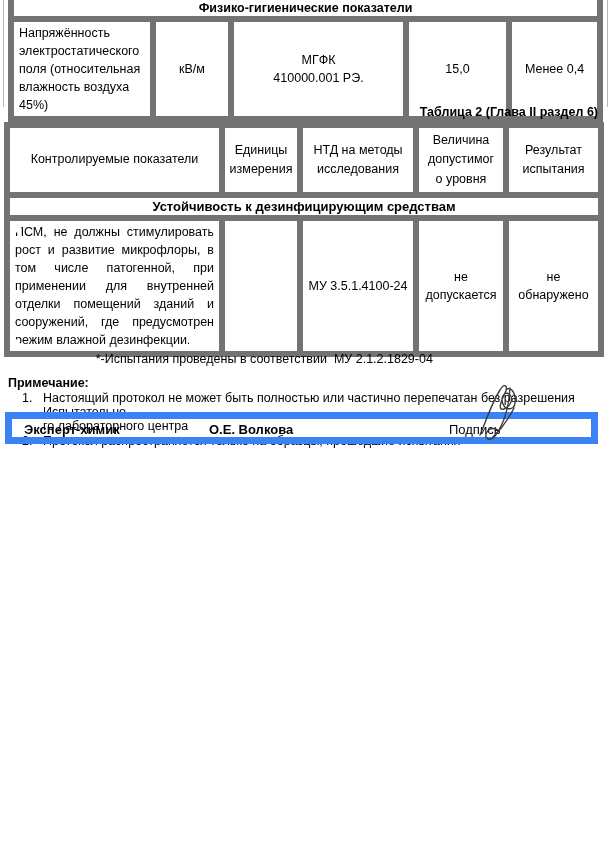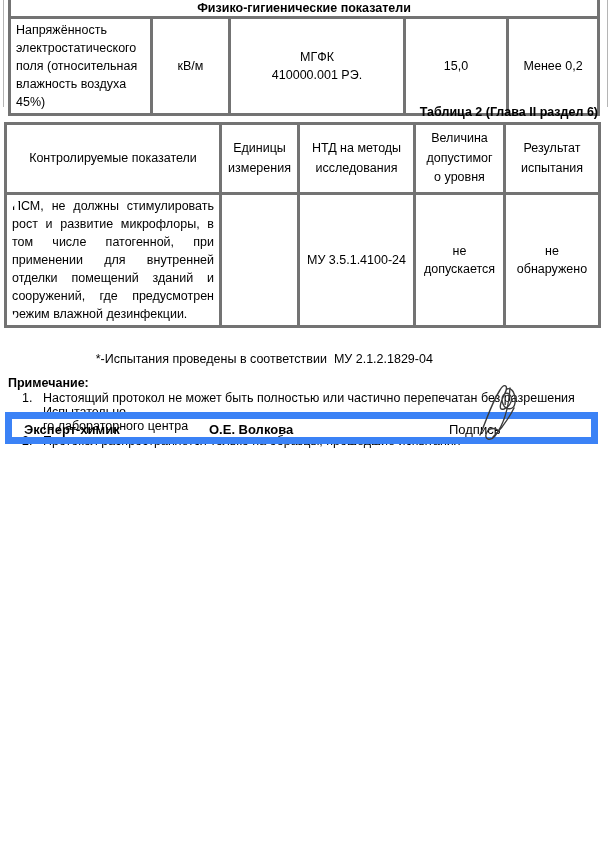--- a/index.html
+++ b/index.html
@@ -1,20 +1,20 @@
 <!DOCTYPE html>
 <html><head>
 <meta charset="utf-8">
 <style>
   html,body{margin:0;padding:0;background:#fff;}
   .page{position:relative;width:611px;height:850px;background:#fff;overflow:hidden;
         font-family:Liberation Sans, sans-serif;color:#000000;}
   .gridline{position:absolute;width:1px;background:#b5b5b5;}
   table{border-collapse:collapse;table-layout:fixed;position:absolute;}
-  td{border:3px solid #737373;box-sizing:border-box;padding:1px 5px;
+  td{border:6px solid #737373;box-sizing:border-box;padding:1px 5px;
      font-size:12.5px;line-height:18px;vertical-align:middle;overflow:hidden;}
   .pre{white-space:pre-line;}
   .prewrap{white-space:pre-wrap;text-align:right;}
   .center{text-align:center;}
   .top{vertical-align:top;}
   .bold{font-weight:bold;margin-top:24px;}
   
   .t1{left:8px;top:0;width:589px;}
   .t1 .hdr td{border-top:none;height:17px;padding:1px 4px;line-height:14px;
       font-weight:bold;text-align:center;vertical-align:top;font-size:12.5px;}
@@ -70,21 +70,21 @@
     <tr class="data">
       <td class="c1 top pre">Напряжённость
 электростатического
 поля (относительная
 влажность воздуха
 45%)</td>
       <td class="center">кВ/м</td>
       <td class="center pre">МГФК
 410000.001 РЭ.</td>
       <td class="center">15,0</td>
-      <td class="center">Менее 0,2</td>
+      <td class="center">Менее 0,4</td>
     </tr>
   </tbody>
     </table>
 
   <div class="caption">Таблица 2 (Глава II раздел 6)</div>
 
   <table class="t2">
     <colgroup>
       <col style="width:215px">
         <col style="width:78px">
@@ -97,20 +97,23 @@
       <td>Контролируемые показатели</td>
       <td class="pre">Единицы
 измерения</td>
       <td class="pre">НТД на методы
 исследования</td>
       <td class="pre">Величина
 допустимог
 о уровня</td>
       <td class="pre">Результат
 испытания</td>
+    </tr>
+    <tr class="section">
+      <td colspan="5">Устойчивость к дезинфицирующим средствам</td>
     </tr>
     <tr class="drow">
       <td class="c1">ПСМ, не должны стимулировать рост и развитие микрофлоры, в том числе патогенной, при применении для внутренней отделки помещений зданий и сооружений, где предусмотрен режим влажной дезинфекции.</td>
       <td></td>
       <td class="center">МУ 3.5.1.4100-24</td>
       <td class="center pre">не
 допускается</td>
       <td class="center pre">не
 обнаружено</td>
     </tr>

